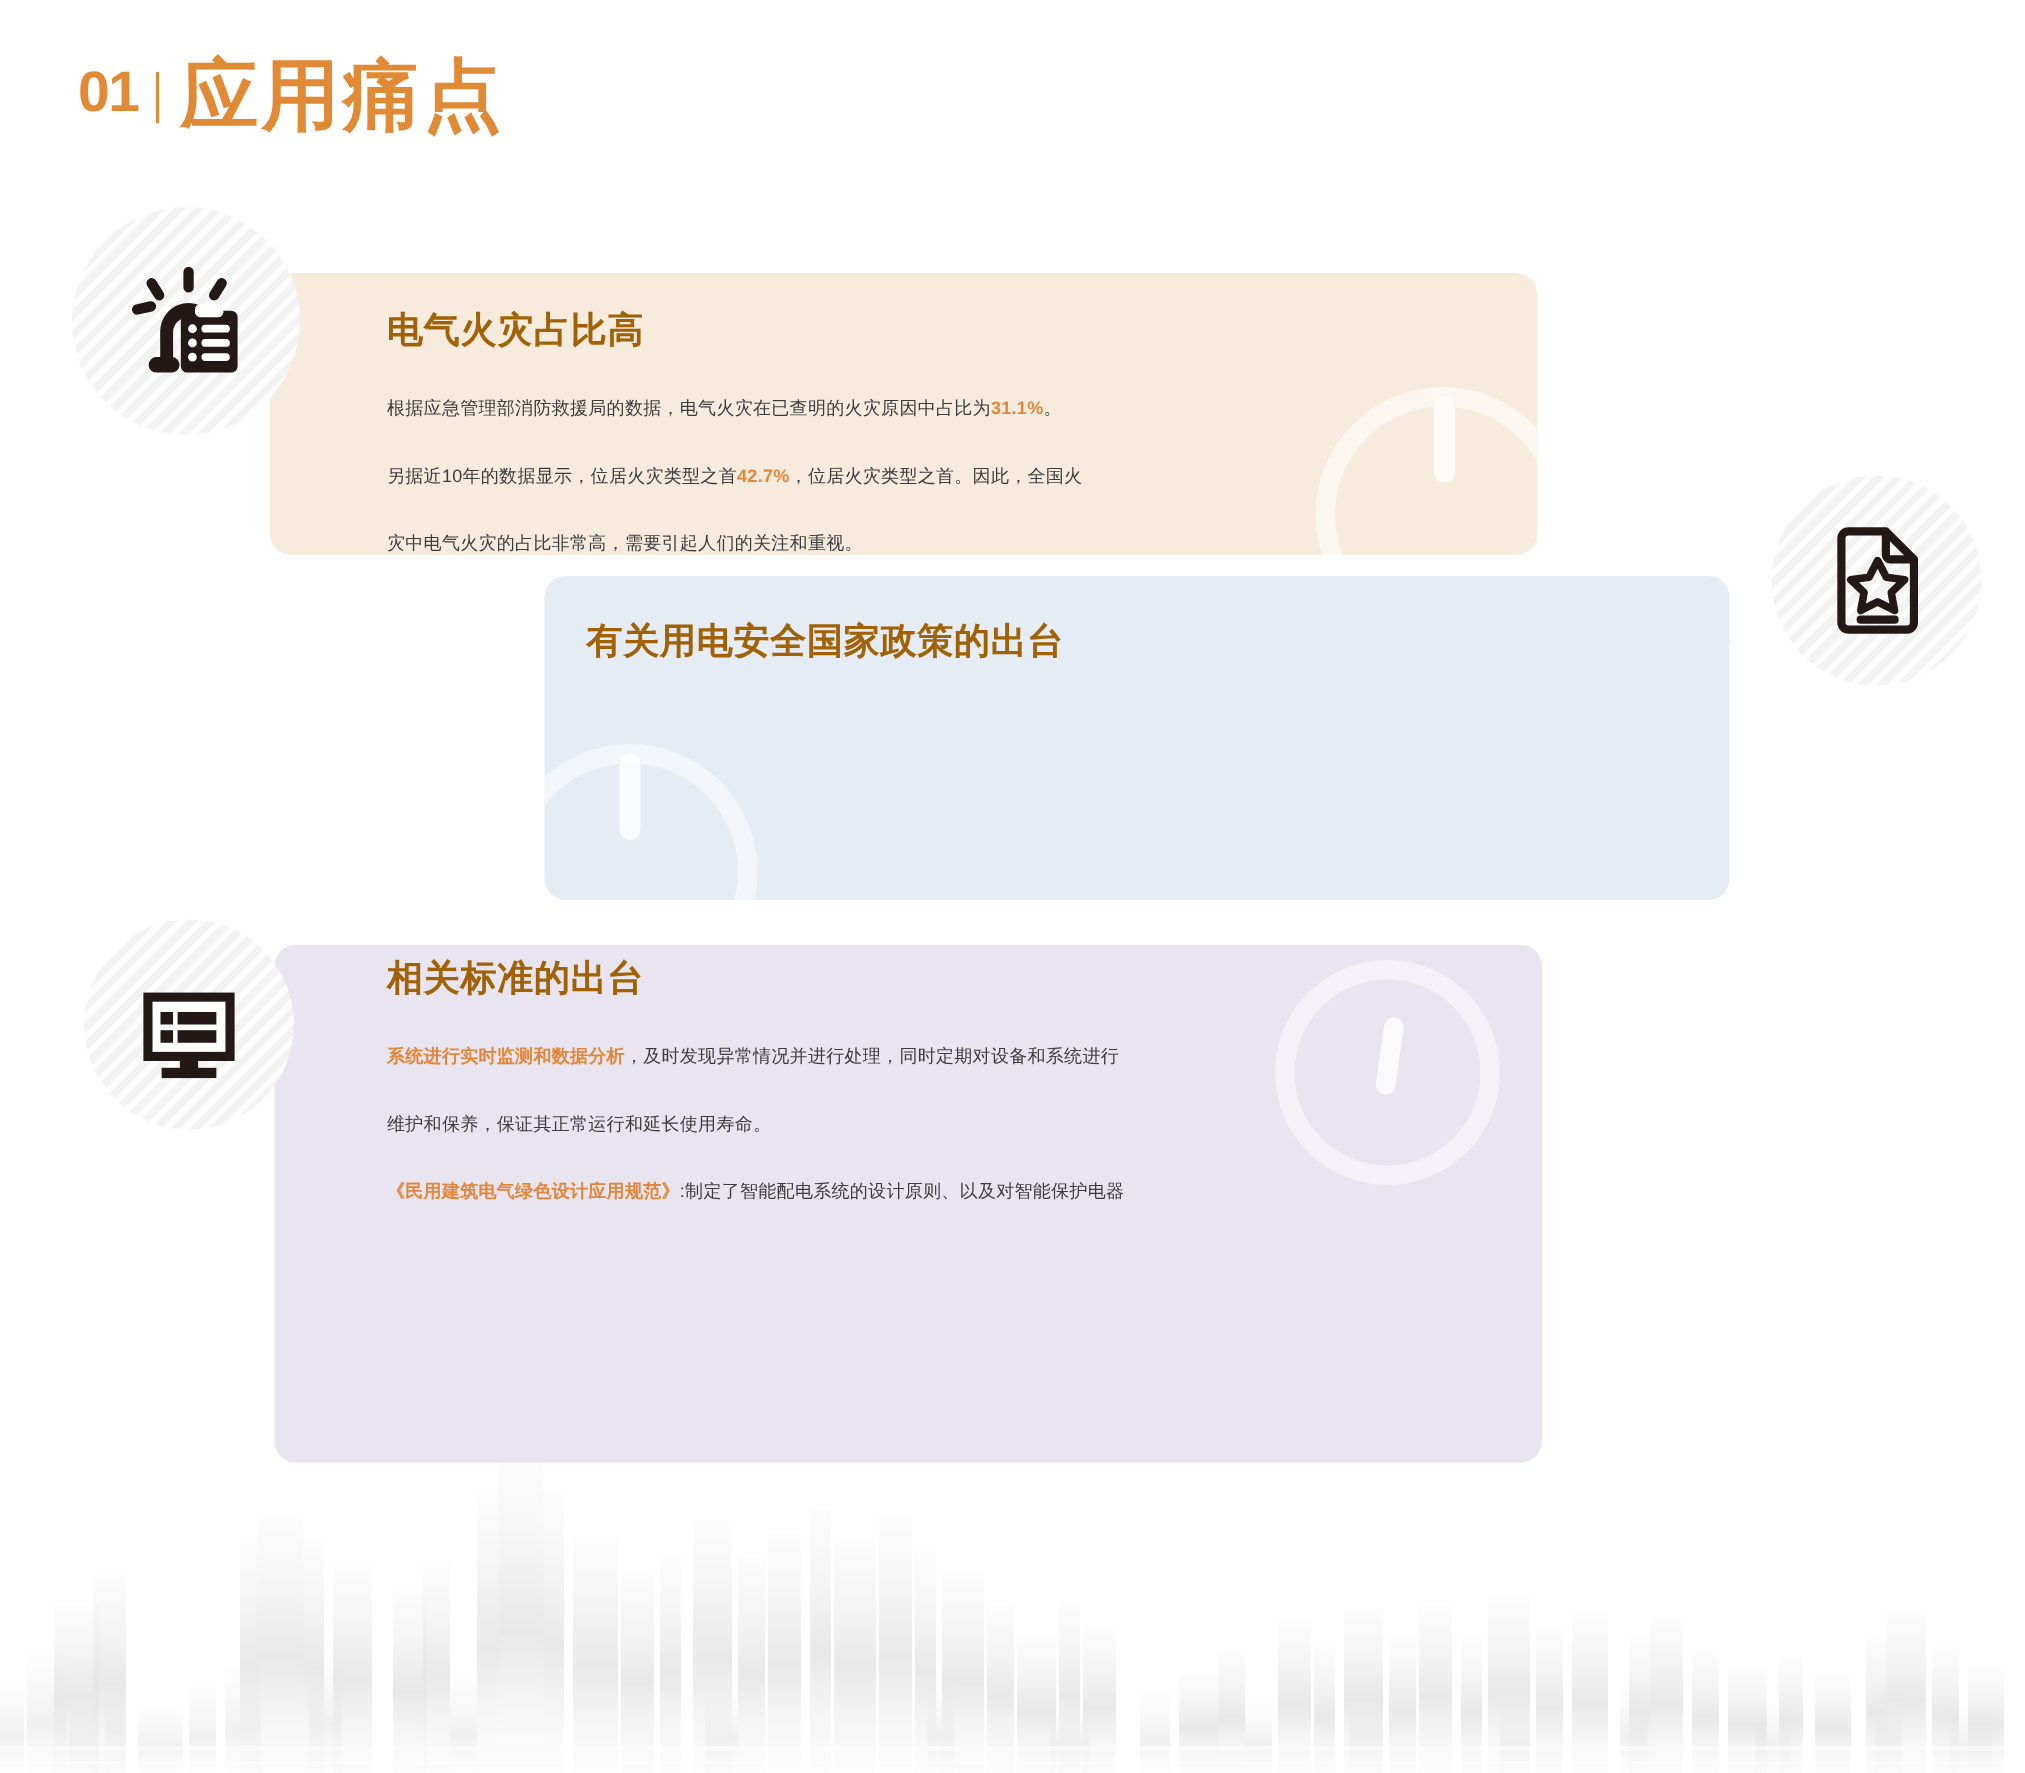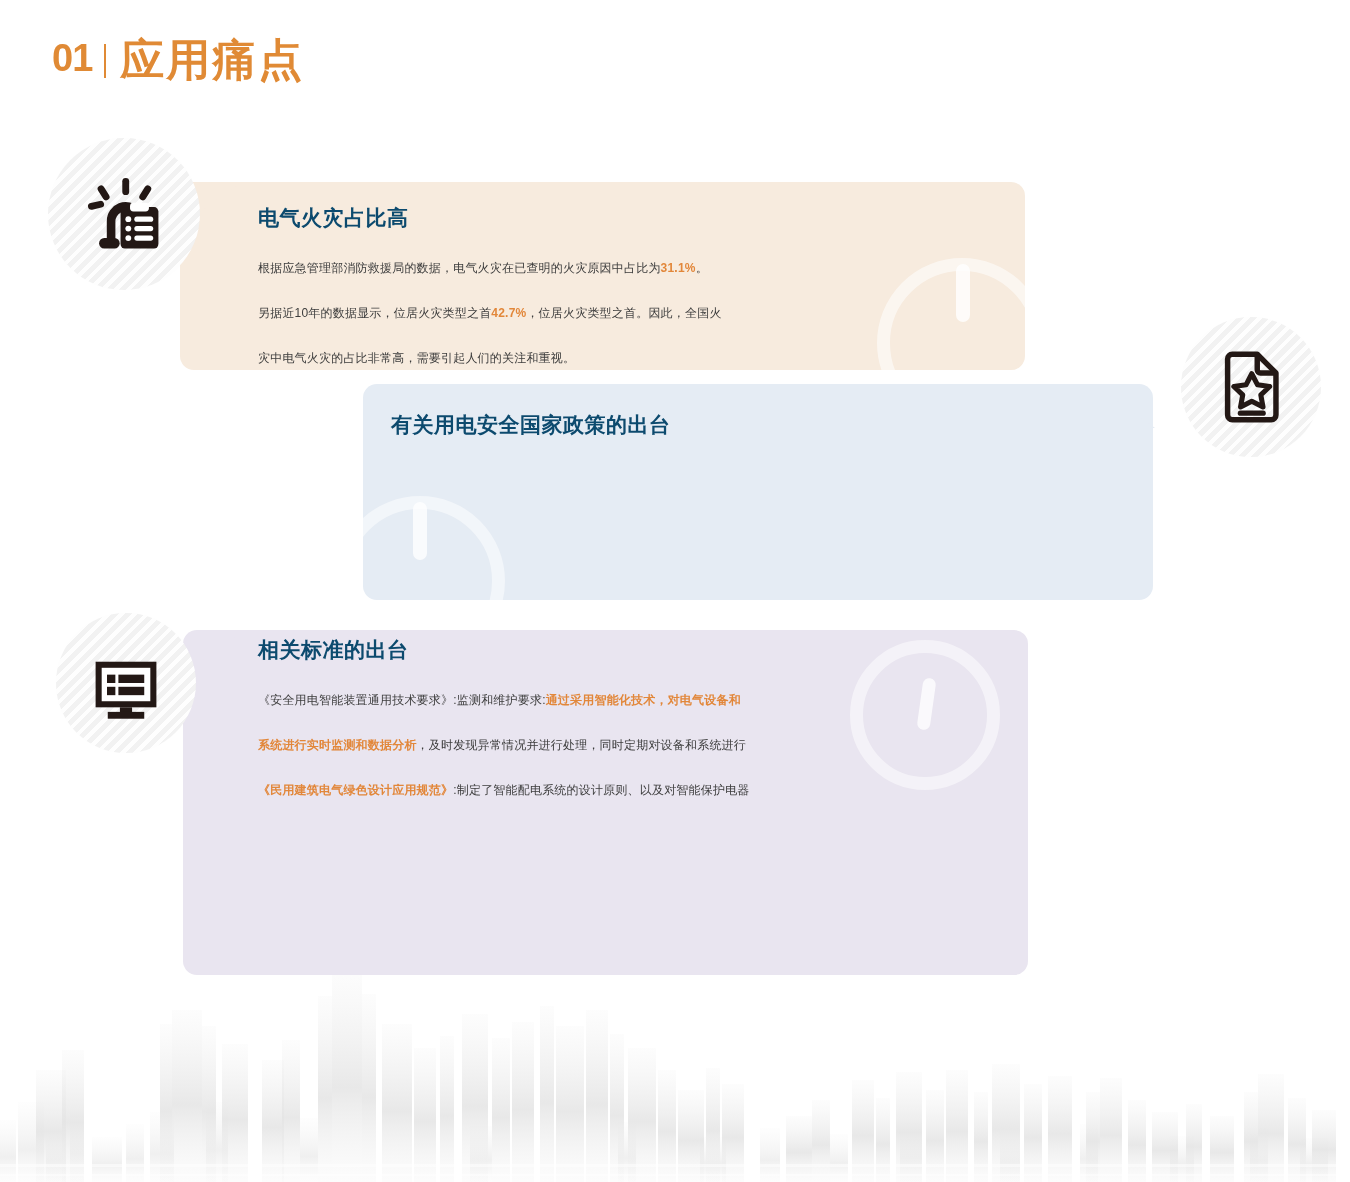--- a/index.html
+++ b/index.html
@@ -19,21 +19,21 @@
   .page-header .num{
     font-size:38px; font-weight:bold; color:#E08A35;
     letter-spacing:-1px; line-height:1;
   }
   .page-header .divider{
     width:2px; height:34px; background:#E08A35;
     margin:0 14px 0 12px; align-self:center;
     position:relative; top:3px;
   }
   .page-header .title{
-    font-size:44px; font-weight:bold; color:#E08A35;
+    font-size:52px; font-weight:bold; color:#E08A35;
     letter-spacing:2px; line-height:1;
     position:relative; top:2px;
   }
 
   
   .badge{
     position:absolute; border-radius:50%;
     background-color:#F2F2F2;
     background-image:repeating-linear-gradient(
        135deg,
@@ -47,21 +47,21 @@
   
   .card{
     position:absolute;
     border-radius:14px;
     overflow:hidden;
     z-index:2;
   }
   .card .inner{ position:relative; z-index:2; }
 
   .card-title{
-    font-size:21px; font-weight:bold; color:#0c4a6e;
+    font-size:24px; font-weight:bold; color:#a16207;
     letter-spacing:0.5px; margin-bottom:14px;
   }
   .card-body{
     font-size:12px; color:#3C3C3C; line-height:45px;
     letter-spacing:0.2px;
   }
   .hl{ color:#E2873A; font-weight:bold; }
 
   
   .tail{ position:absolute; width:0; height:0; z-index:3; }
@@ -297,24 +297,24 @@
   </svg>
 </div>
 <div class="tail" id="tail3"></div>
 <div class="card" id="card3">
   <div class="pw-ring" style="right:28px; top:10px; width:150px; height:150px; border-color:rgba(255,255,255,0.5);"></div>
   <div class="pw-bar" style="right:95px; top:48px; width:13px; height:52px; background:rgba(255,255,255,0.78); transform:rotate(8deg);"></div>
   <div class="inner">
     <div class="card-title">相关标准的出台</div>
     <div class="card-body">
       <div>
-        <span>《安全用电智能装置通用技术要求》:监测和维护要求:</span><span class="hl">通过采用智能化技术，对电气设备和</span>
-      </div>
-      <div>
         <span class="hl">系统进行实时监测和数据分析</span><span>，及时发现异常情况并进行处理，同时定期对设备和系统进行</span>
+      </div>
+      <div>
+        <span>维护和保养，保证其正常运行和延长使用寿命。</span>
       </div>
       <div>
         <span class="hl">《民用建筑电气绿色设计应用规范》</span><span>:制定了智能配电系统的设计原则、以及对智能保护电器</span>
       </div>
 
     </div>
   </div>
 </div>
 
 </body></html>

